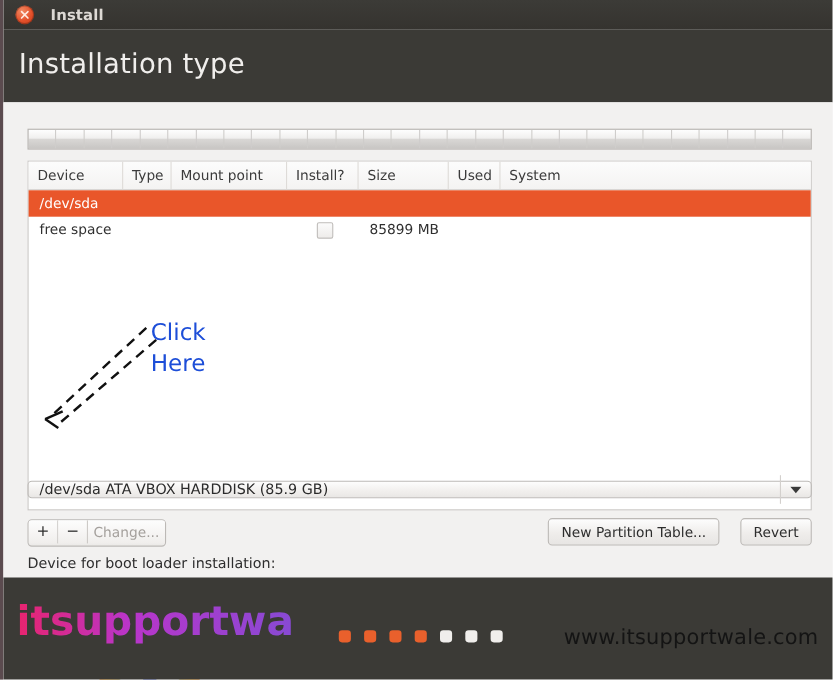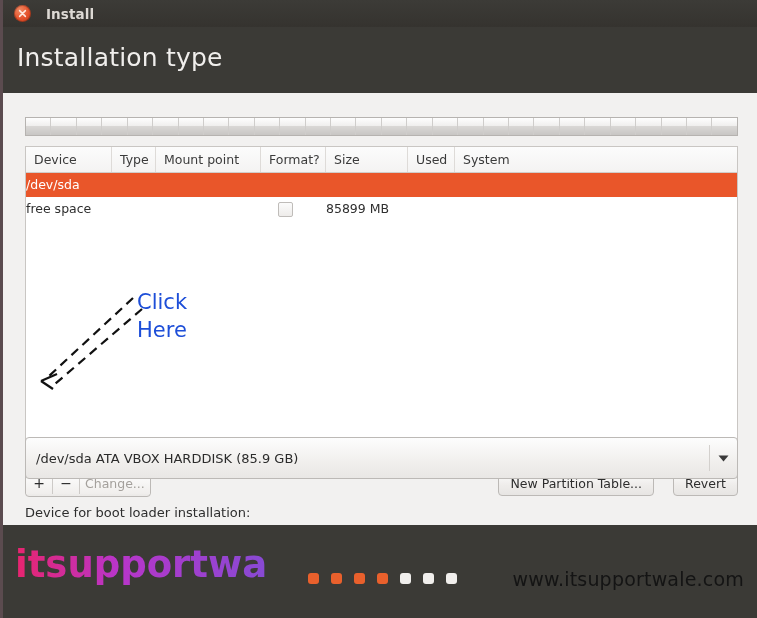--- a/index.html
+++ b/index.html
@@ -148,21 +148,21 @@
   .trow {
     display: flex;
     height: 24px;
     align-items: center;
     font-size: 12.5px;
     color: #2f2f2f;
     cursor: pointer;
   }
   .trow .td {
     box-sizing: border-box;
-    padding-left: 0;
+    padding-left: 10px;
     height: 24px;
     line-height: 24px;
     overflow: hidden;
     white-space: nowrap;
   }
   .trow.selected {
     background: #e9562a;
     color: #ffffff;
   }
   .trow.selected .td { color: #ffffff; }
@@ -262,21 +262,21 @@
     top: 412px;
     font-size: 13px;
     color: #2e2e2e;
   }
 
   #boot-combo {
     position: absolute;
     left: 22px;
     top: 344px;
     width: 713px;
-    height: 42px;
+    height: 16px;
     background: linear-gradient(to bottom, #fdfdfd 0%, #f1efed 60%, #e9e7e5 100%);
     border: 1px solid #bcb9b6;
     border-radius: 4px;
     box-sizing: border-box;
     display: flex;
     align-items: center;
     cursor: pointer;
   }
   #boot-combo-value {
     padding-left: 10px;
@@ -419,21 +419,21 @@
       <div class="seg"></div>
       <div class="seg"></div>
       <div class="seg"></div>
     </div>
 
     <div id="part-table">
       <div id="table-head">
         <div class="th col-device">Device</div>
         <div class="th col-type">Type</div>
         <div class="th col-mount">Mount point</div>
-        <div class="th col-format">Format?</div>
+        <div class="th col-format">Install?</div>
         <div class="th col-size">Size</div>
         <div class="th col-used">Used</div>
         <div class="th col-system">System</div>
       </div>
 
       <div class="trow selected">
         <div class="td col-device">/dev/sda</div>
         <div class="td col-type"></div>
         <div class="td col-mount"></div>
         <div class="td col-format"></div>

